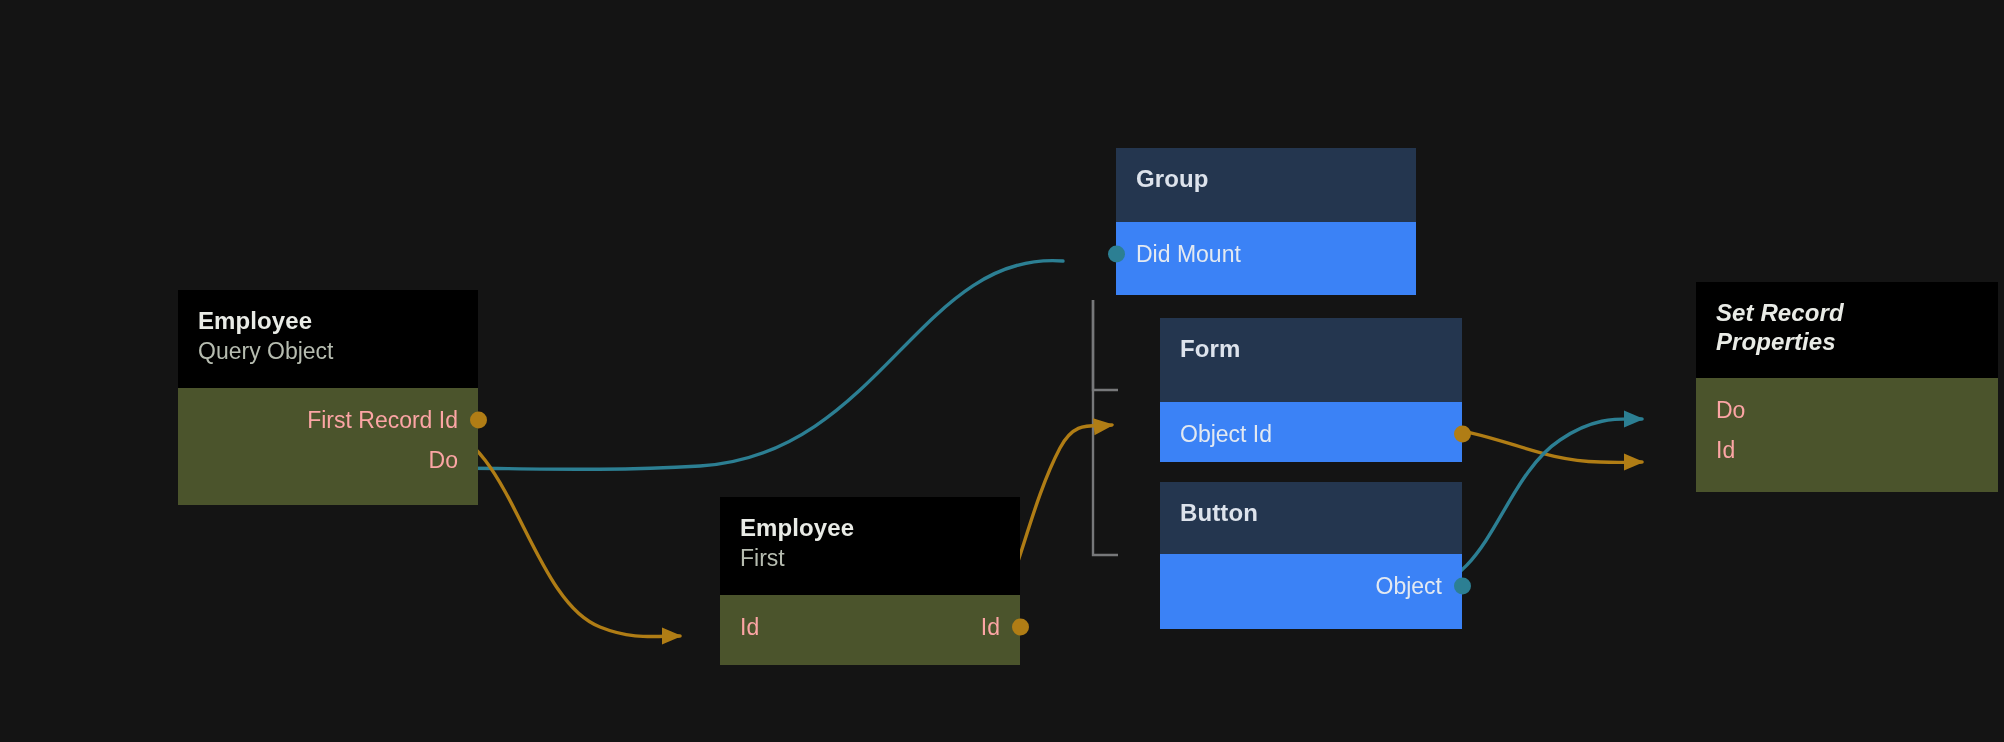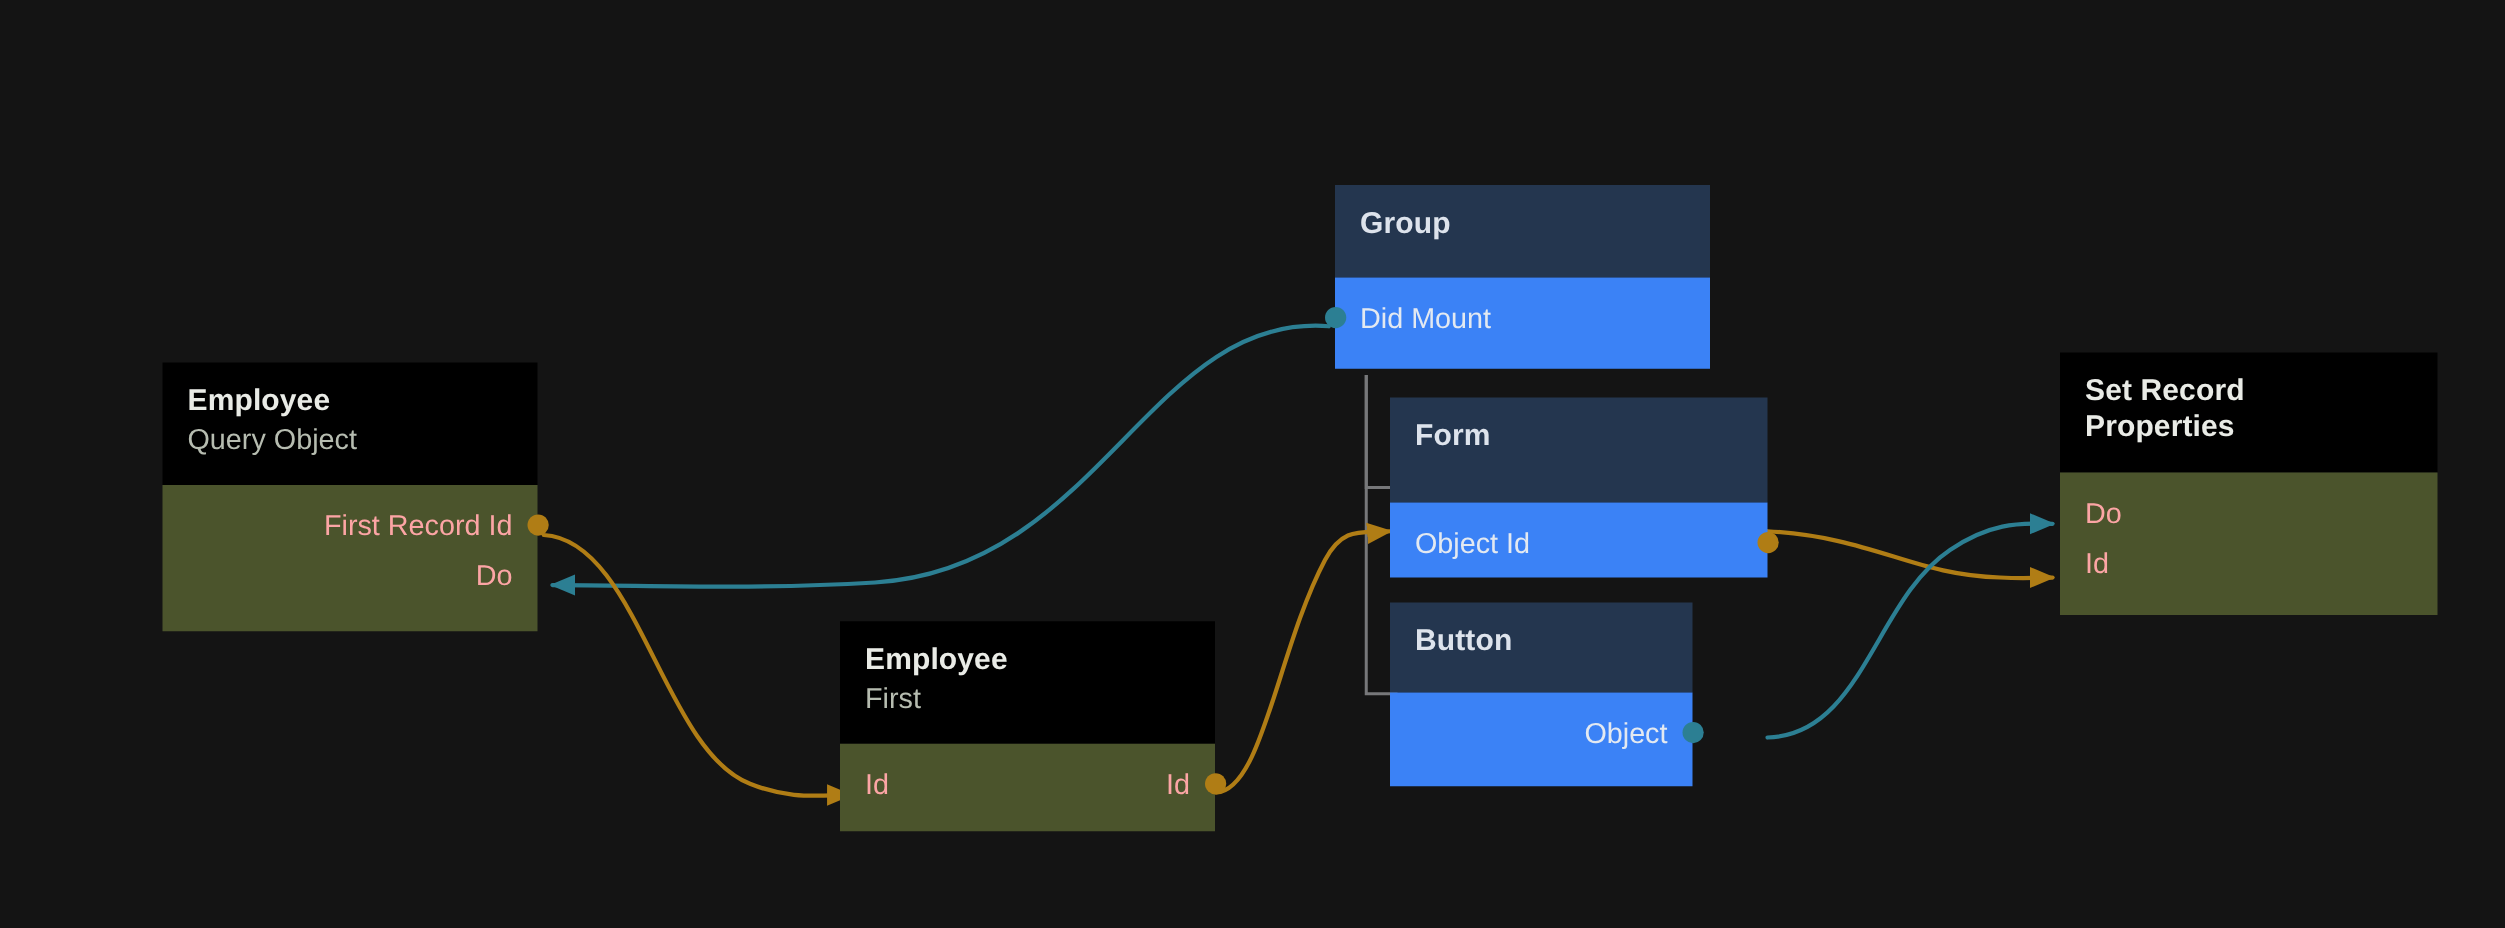--- a/index.html
+++ b/index.html
@@ -33,20 +33,21 @@
     z-index: 1;
   }
   #edges path.edge { fill: none; stroke-linecap: round; }
   #edges .tree-line { fill: none; stroke: #77787a; stroke-width: 2.4; }
 
   
   .node {
     position: absolute;
     z-index: 3;
     box-sizing: border-box;
+    margin-left: 48px;
   }
   .node-header {
     box-sizing: border-box;
     padding: 16px 20px 18px 20px;
   }
   .node-title {
     font-size: 24px;
     font-weight: bold;
     color: #e9ebe6;
     line-height: 1.22;
@@ -167,21 +168,21 @@
       <div class="node-title">Form</div>
     </div>
     <div class="node-body" style="height:60px;text-align:right;">
       <div class="port-row in">
         <span class="port-label">Object Id</span>
         <span class="port-dot data right"></span>
       </div>
     </div>
   </div>
 
-  <div class="node blue" style="left:1112px; top:482px; width:242px;">
+  <div class="node blue" style="left:1112px; top:482px; width:302px;">
     <div class="node-header" style="height:72px;">
       <div class="node-title">Button</div>
     </div>
     <div class="node-body" style="height:75px;">
       <div class="port-row out">
         <span class="port-label">Object</span>
         <span class="port-dot flow right"></span>
       </div>
     </div>
   </div>
@@ -194,21 +195,21 @@
     <div class="node-body" style="height:70px;">
       <div class="port-row both">
         <span class="port-label">Id</span>
         <span class="port-label">Id</span>
         <span class="port-dot data right"></span>
       </div>
     </div>
   </div>
 
   <div class="node green" style="left:1648px; top:282px; width:302px;">
-    <div class="node-header" style="height:96px;">
+    <div class="node-header" style="height:96px;font-style:italic;">
       <div class="node-title" style="max-width:210px;">Set Record Properties</div>
     </div>
     <div class="node-body" style="height:114px;">
       <div class="port-row in">
         <span class="port-label">Do</span>
       </div>
       <div class="port-row in">
         <span class="port-label">Id</span>
       </div>
     </div>

